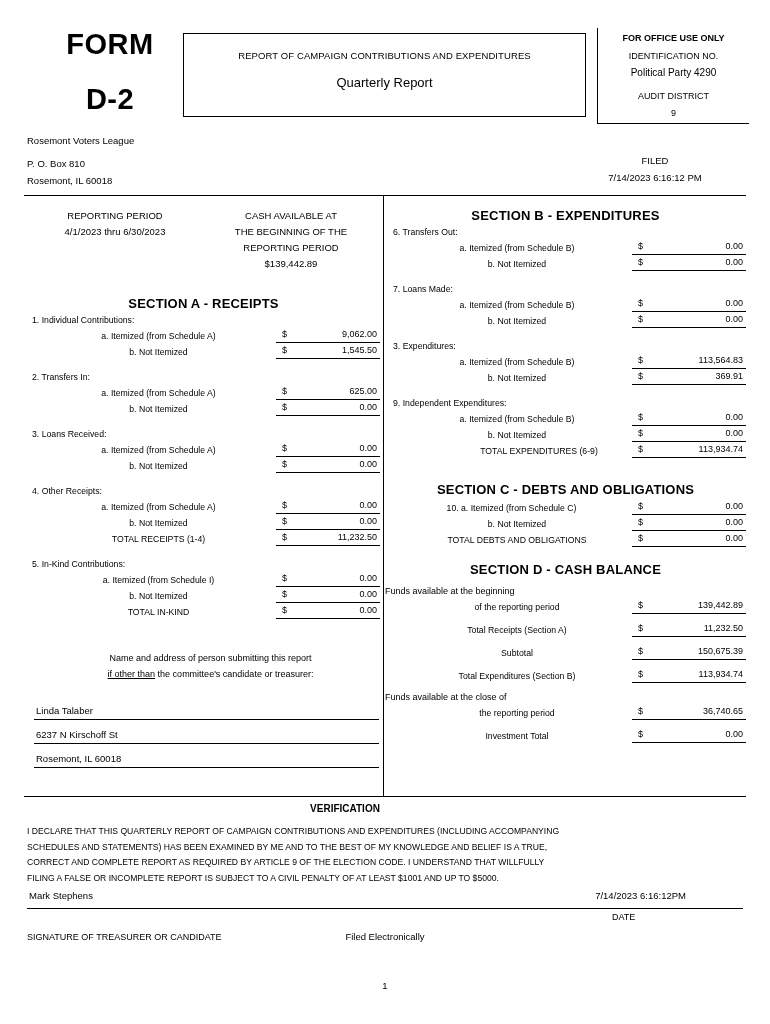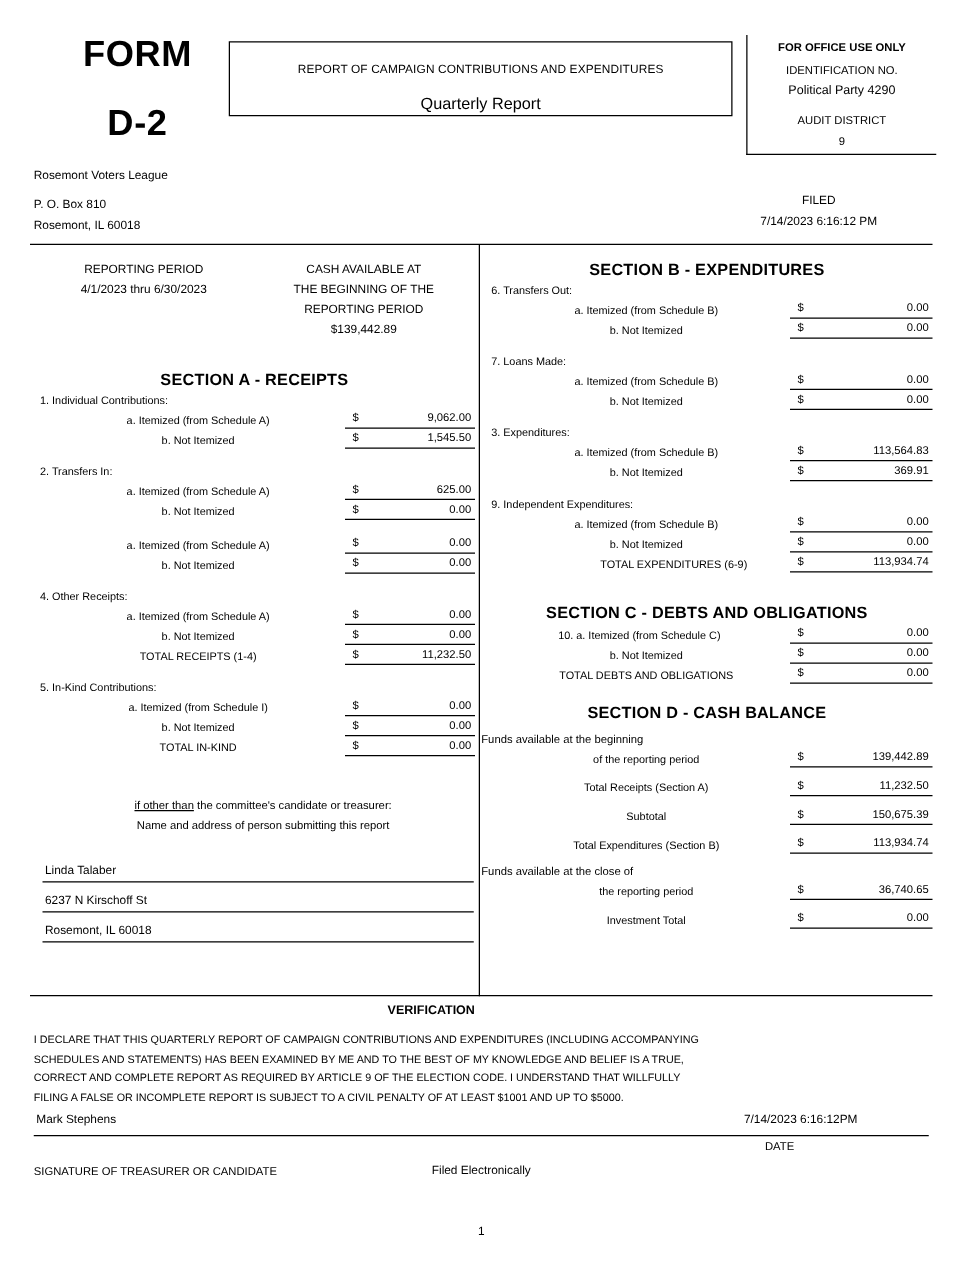--- a/index.html
+++ b/index.html
@@ -15,21 +15,21 @@
   
   .form-label {
     position: absolute; left: 40px; top: 28px; width: 140px;
     text-align: center;
     font-size: 29px; font-weight: bold; letter-spacing: .5px;
   }
   .form-label .line2 { margin-top: 22px; }
 
   .title-box {
     position: absolute; left: 183px; top: 33px;
-    width: 403px; height: 60px;
+    width: 403px; height: 84px;
     border: 1.6px solid #000;
     text-align: center;
   }
   .title-box .l1 { font-size: 9.5px; margin-top: 16px; letter-spacing: .1px; }
   .title-box .l2 { font-size: 13px; margin-top: 14px; }
 
   .office-box {
     position: absolute; left: 597px; top: 28px;
     width: 152px; height: 96px;
     border-left: 1.6px solid #000;
@@ -238,20 +238,21 @@
           <div class="amt-row">
             <div class="amt-label indent1">b. Not Itemized</div>
             <div class="amt-box thick">
               <span class="dollar">$</span>
               <span class="val">0.00</span>
             </div>
           </div>
           <div class="spacer-sm"></div>
         </div>
         <div class="item-group">
+          <div class="item-title">3. Loans Received:</div>
           <div class="amt-row">
             <div class="amt-label indent1">a. Itemized (from Schedule A)</div>
             <div class="amt-box">
               <span class="dollar">$</span>
               <span class="val">0.00</span>
             </div>
           </div>
           <div class="amt-row">
             <div class="amt-label indent1">b. Not Itemized</div>
             <div class="amt-box thick">
@@ -307,22 +308,22 @@
             <div class="amt-box thick">
               <span class="dollar">$</span>
               <span class="val">0.00</span>
             </div>
           </div>
           <div class="spacer-sm"></div>
         </div>
       </div>
 
     <div class="submit-note">
+      <div>Name and address of person submitting this report</div>
       <div><span class="u">if other than</span><span> the committee's candidate or treasurer:</span></div>
-      <div>Name and address of person submitting this report</div>
     </div>
 
     <div class="submit-line first">Linda Talaber</div>
     <div class="submit-line">6237 N Kirschoff St</div>
     <div class="submit-line">Rosemont, IL 60018</div>
   </div>
 
   <div class="col-right">
     <div style="height:8px"></div>
     <div class="section-head">SECTION B - EXPENDITURES</div>

